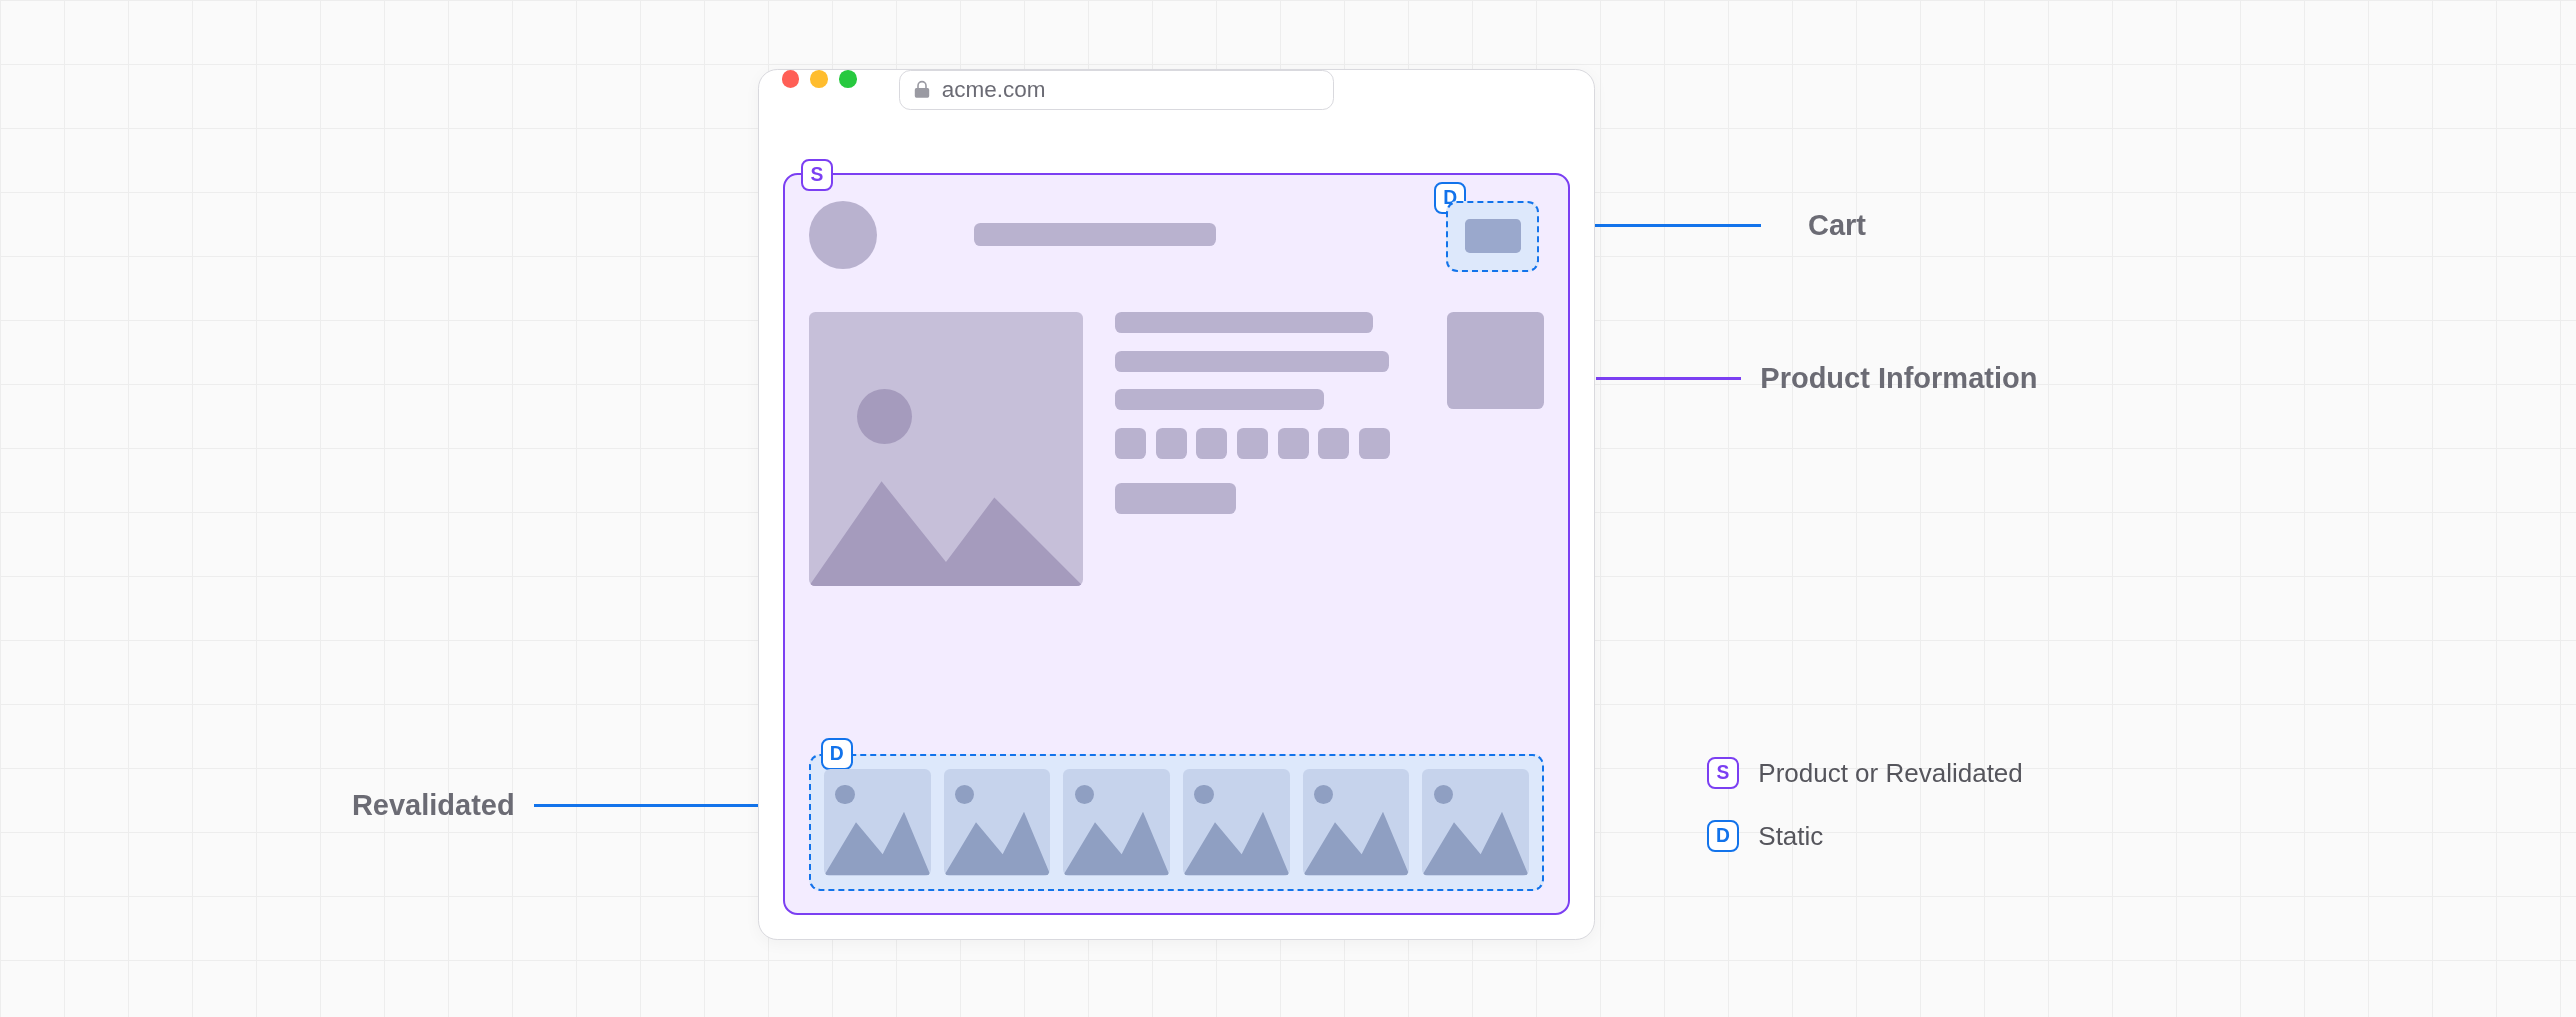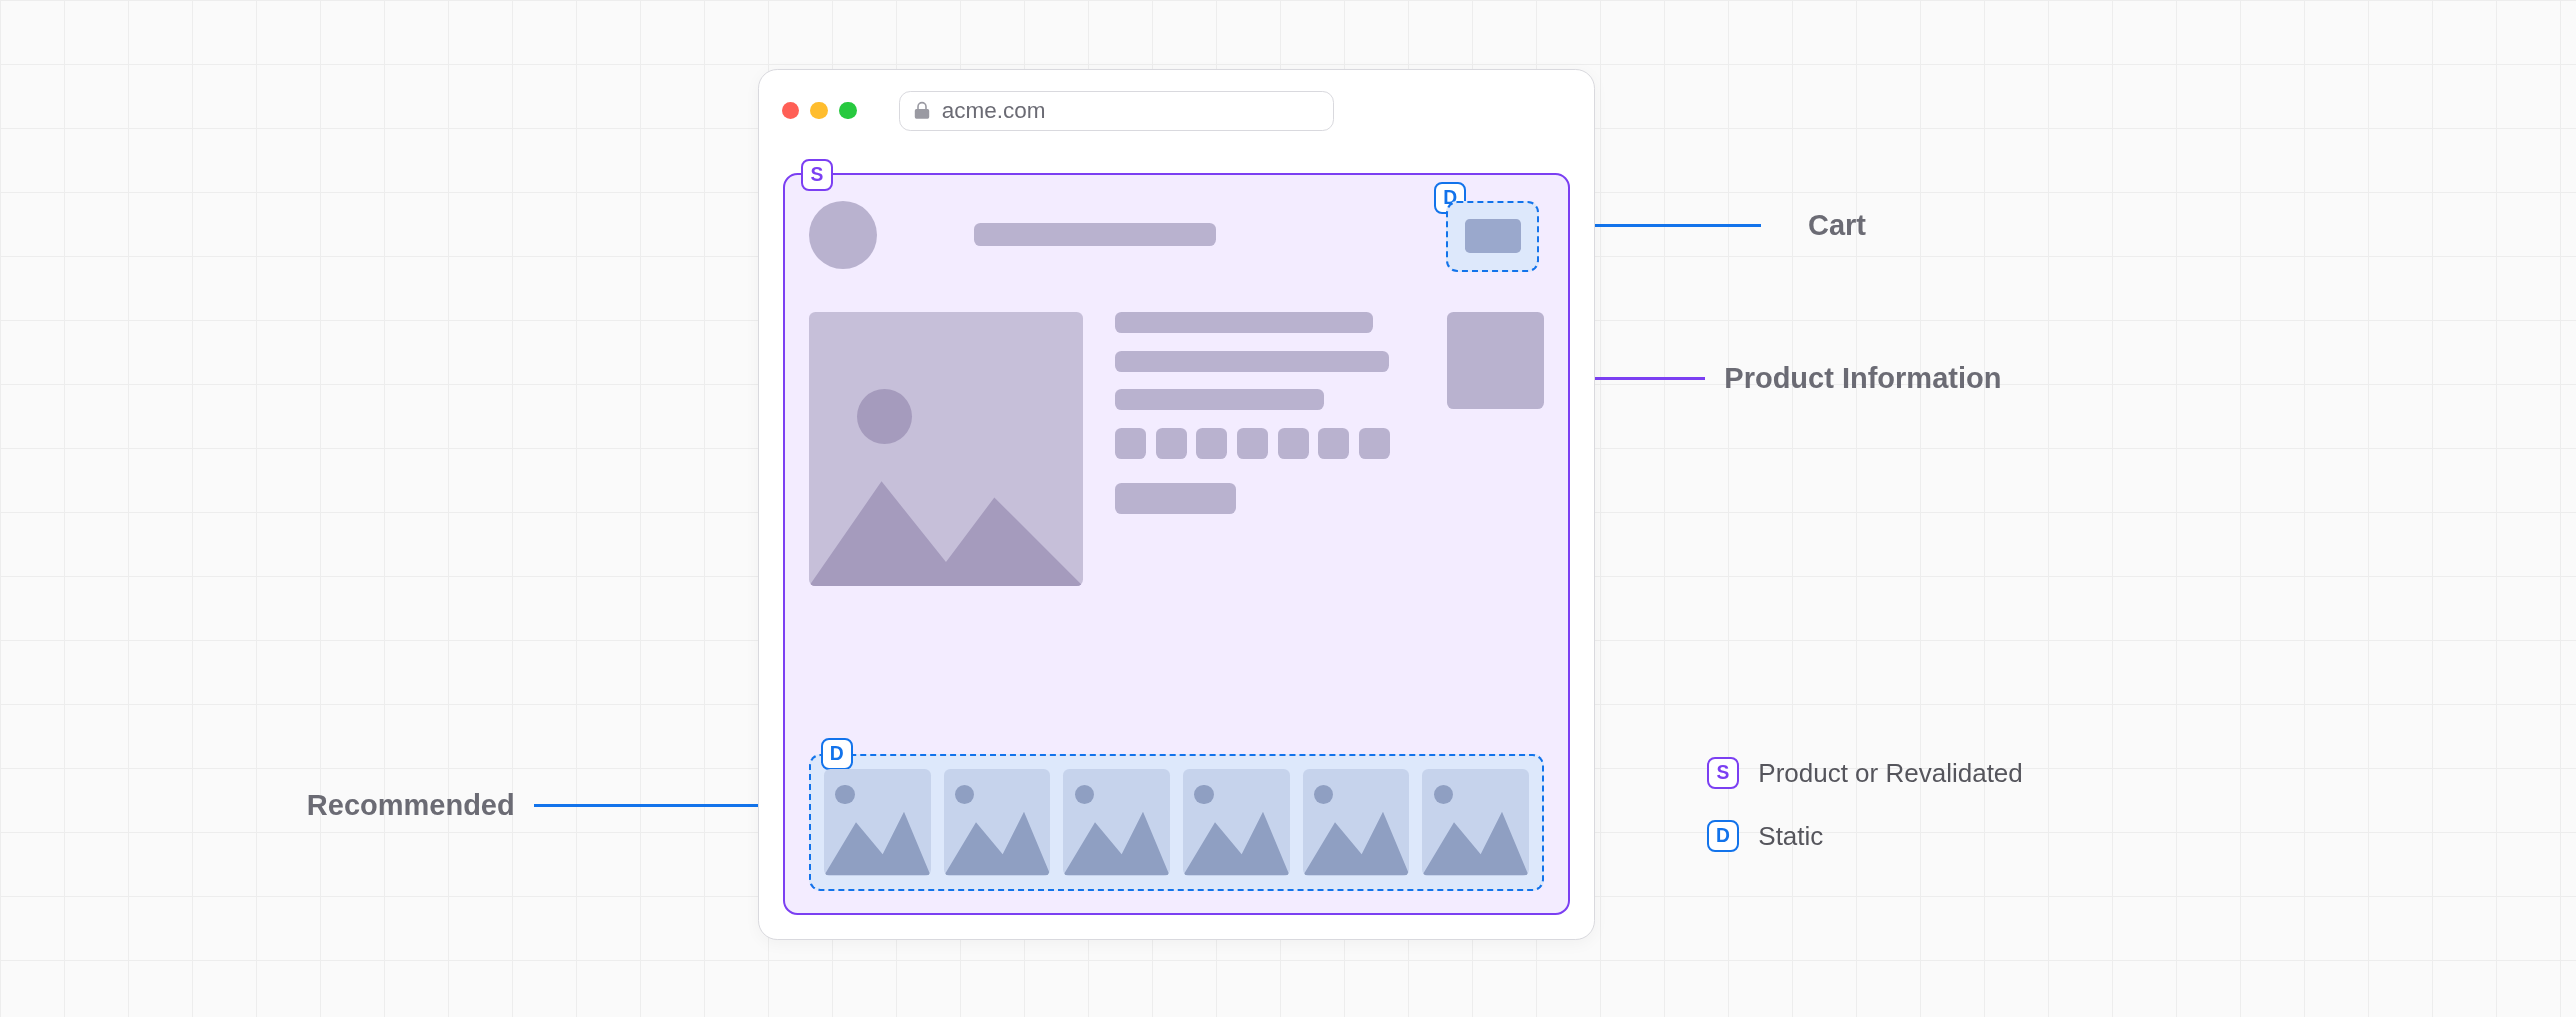--- a/index.html
+++ b/index.html
@@ -34,21 +34,21 @@
     width: 837px;
     height: 871px;
     background: #fff;
     border: 1.6px solid #d9d9de;
     border-radius: 19.3px;
     box-shadow: 0 3.2px 16px rgba(0,0,0,0.04);
   }
   .titlebar {
     height: 81px;
     display: flex;
-    align-items: center;
+    align-items: flex-start;
     padding: 0 22.5px;
     gap: 22.5px;
   }
   .traffic {
     display: flex;
     gap: 11.3px;
   }
   .dot {
     width: 17.7px; height: 17.7px; border-radius: 50%;
   }
@@ -216,30 +216,30 @@
 </style>
 </head>
 <body>
 
 <div class="grid-bg"></div>
 
 <div class="stage">
 
 
   <div class="callout left" style="left:290px; top:789px; width:494px;">
-    <span>Recommended</span>
+    <span>Revalidated</span>
     <div class="line blue" style="width:250px;"></div>
   </div>
 
   <div class="callout right" style="left:1576px; top:209px; width:290px;justify-content:space-between;">
     <div class="line blue" style="width:185px;"></div>
     <span>Cart</span>
   </div>
 
-  <div class="callout right" style="left:1560px; top:362px; width:483px;">
+  <div class="callout right" style="left:1596px; top:362px; width:483px;">
     <div class="line purple" style="width:145px;"></div>
     <span>Product Information</span>
   </div>
 
   <div class="browser">
     <div class="titlebar">
       <div class="traffic">
         <div class="dot red"></div>
         <div class="dot yellow"></div>
         <div class="dot green"></div>

